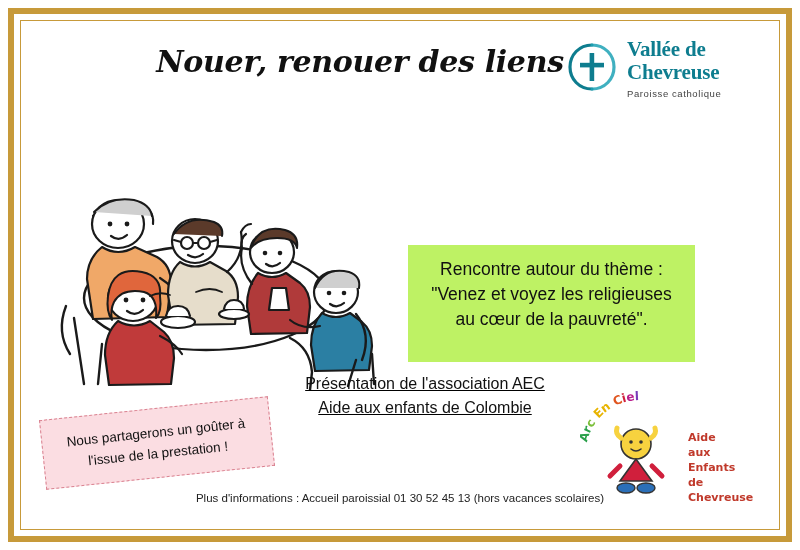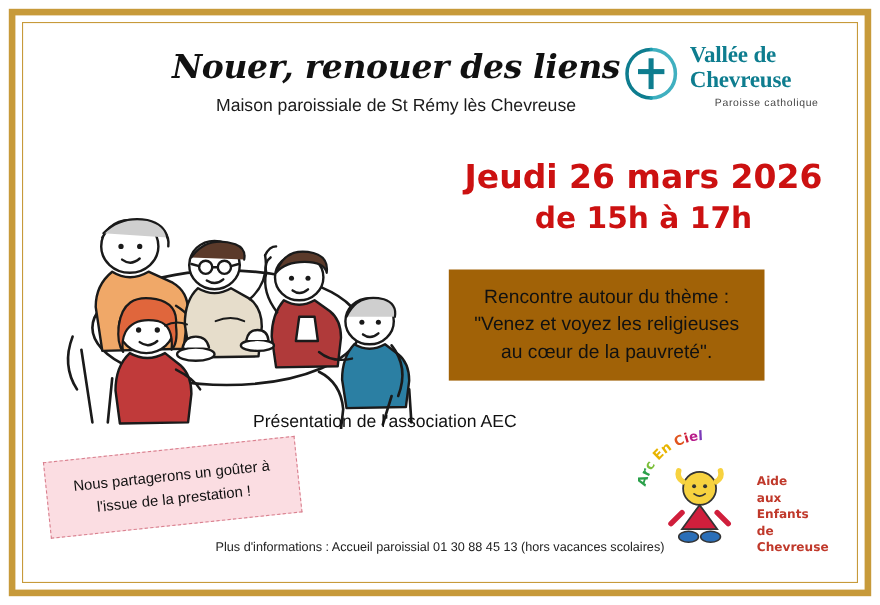--- a/index.html
+++ b/index.html
@@ -90,21 +90,20 @@
     font-size: 21px;
     color: #0e7d8f;
     line-height: 23px;
     letter-spacing: -0.2px;
   }
   .logo-sub {
     font-size: 9.5px;
     color: #444444;
     letter-spacing: 0.6px;
     margin-top: 4px;
-    text-align: center;
   }
 
   
   .drawing {
     position: absolute;
     left: 38px;
     top: 100px;
     width: 360px;
     height: 290px;
   }
@@ -131,37 +130,39 @@
     color: #cc1111;
     line-height: 36px;
   }
 
   
   .theme-box {
     position: absolute;
     left: 408px;
     top: 245px;
     width: 287px;
-    padding: 12px 10px 14px 10px;
-    background: #a16207;
+    padding: 12px 10px 30px 10px;
+    background: #bef264;
     box-sizing: border-box;
     text-align: center;
   }
   .theme-line {
     font-size: 17.5px;
     color: #111111;
     line-height: 25px;
   }
 
   
   .assoc {
     position: absolute;
     left: 230px;
     top: 372px;
     width: 390px;
+    text-align: center;
+    text-decoration: underline;
   }
   .assoc-line {
     font-size: 16px;
     color: #111111;
     line-height: 24px;
   }
 
   
   .gouter {
     position: absolute;
@@ -225,21 +226,20 @@
 </style>
 </head>
 <body>
 
 <div id="poster">
 
   <div class="frame-outer"></div>
   <div class="frame-inner"></div>
 
   <div class="title">Nouer, renouer des liens</div>
-  <div class="subtitle">Maison paroissiale de St Rémy lès Chevreuse</div>
 
   <div class="logo">
     <div class="logo-mark">
       <svg width="54" height="54" viewBox="0 0 54 54">
         <path d="M27 5 C14 5 5 15 5 27 C5 39 14 49 27 49" fill="none" stroke="#0e7d8f" stroke-width="3.2" stroke-linecap="round"></path>
         <path d="M27 5 C40 5 49 15 49 27 C49 39 40 49 27 49" fill="none" stroke="#1fa2b5" stroke-width="3.2" stroke-linecap="round" opacity="0.85"></path>
         <rect x="24.6" y="13" width="4.6" height="28" fill="#0e7d8f"></rect>
         <rect x="15" y="22.8" width="24" height="4.6" fill="#0e7d8f"></rect>
       </svg>
     </div>
@@ -309,33 +309,30 @@
         <path d="M128 216 q2 -10 12 -10 q10 0 12 10" fill="#ffffff"></path>
         <ellipse cx="196" cy="214" rx="15" ry="5" fill="#ffffff"></ellipse>
         <path d="M186 209 q2 -9 10 -9 q9 0 10 9" fill="#ffffff"></path>
         <path d="M231 210 l3 -22 l14 0 l3 22 z" fill="#ffffff"></path>
         <path d="M158 192 q14 -6 26 0" stroke-width="1.8"></path>
         <path d="M112 196 q10 -5 20 -1" stroke-width="1.8"></path>
       </g>
     </svg>
   </div>
 
-  <div class="date-block">
-    <div class="date-line1">Jeudi 26 mars 2026</div>
-    <div class="date-line2">de 15h à 17h</div>
-  </div>
 
   <div class="theme-box">
     <div class="theme-line">Rencontre autour du thème :</div>
     <div class="theme-line">"Venez et voyez les religieuses</div>
     <div class="theme-line">au cœur de la pauvreté".</div>
   </div>
 
   <div class="assoc">
     <div class="assoc-line">Présentation de l'association AEC</div>
+    <div class="assoc-line">Aide aux enfants de Colombie</div>
   </div>
 
   <div class="gouter">
     <div class="gouter-line">Nous partagerons un goûter à</div>
     <div class="gouter-line">l'issue de la prestation !</div>
   </div>
 
   <div class="aec">
     <div class="aec-arc">
       <svg width="170" height="120" viewBox="0 0 170 120">
@@ -362,15 +359,15 @@
     </div>
     <div class="aec-words">
       <div>Aide</div>
       <div>aux</div>
       <div>Enfants</div>
       <div>de</div>
       <div>Chevreuse</div>
     </div>
   </div>
 
-  <div class="footer">Plus d'informations : Accueil paroissial 01 30 88 45 13  (hors vacances scolaires)</div>
+  <div class="footer">Plus d'informations : Accueil paroissial 01 30 52 45 13  (hors vacances scolaires)</div>
 
 </div>
 
 </body></html>

